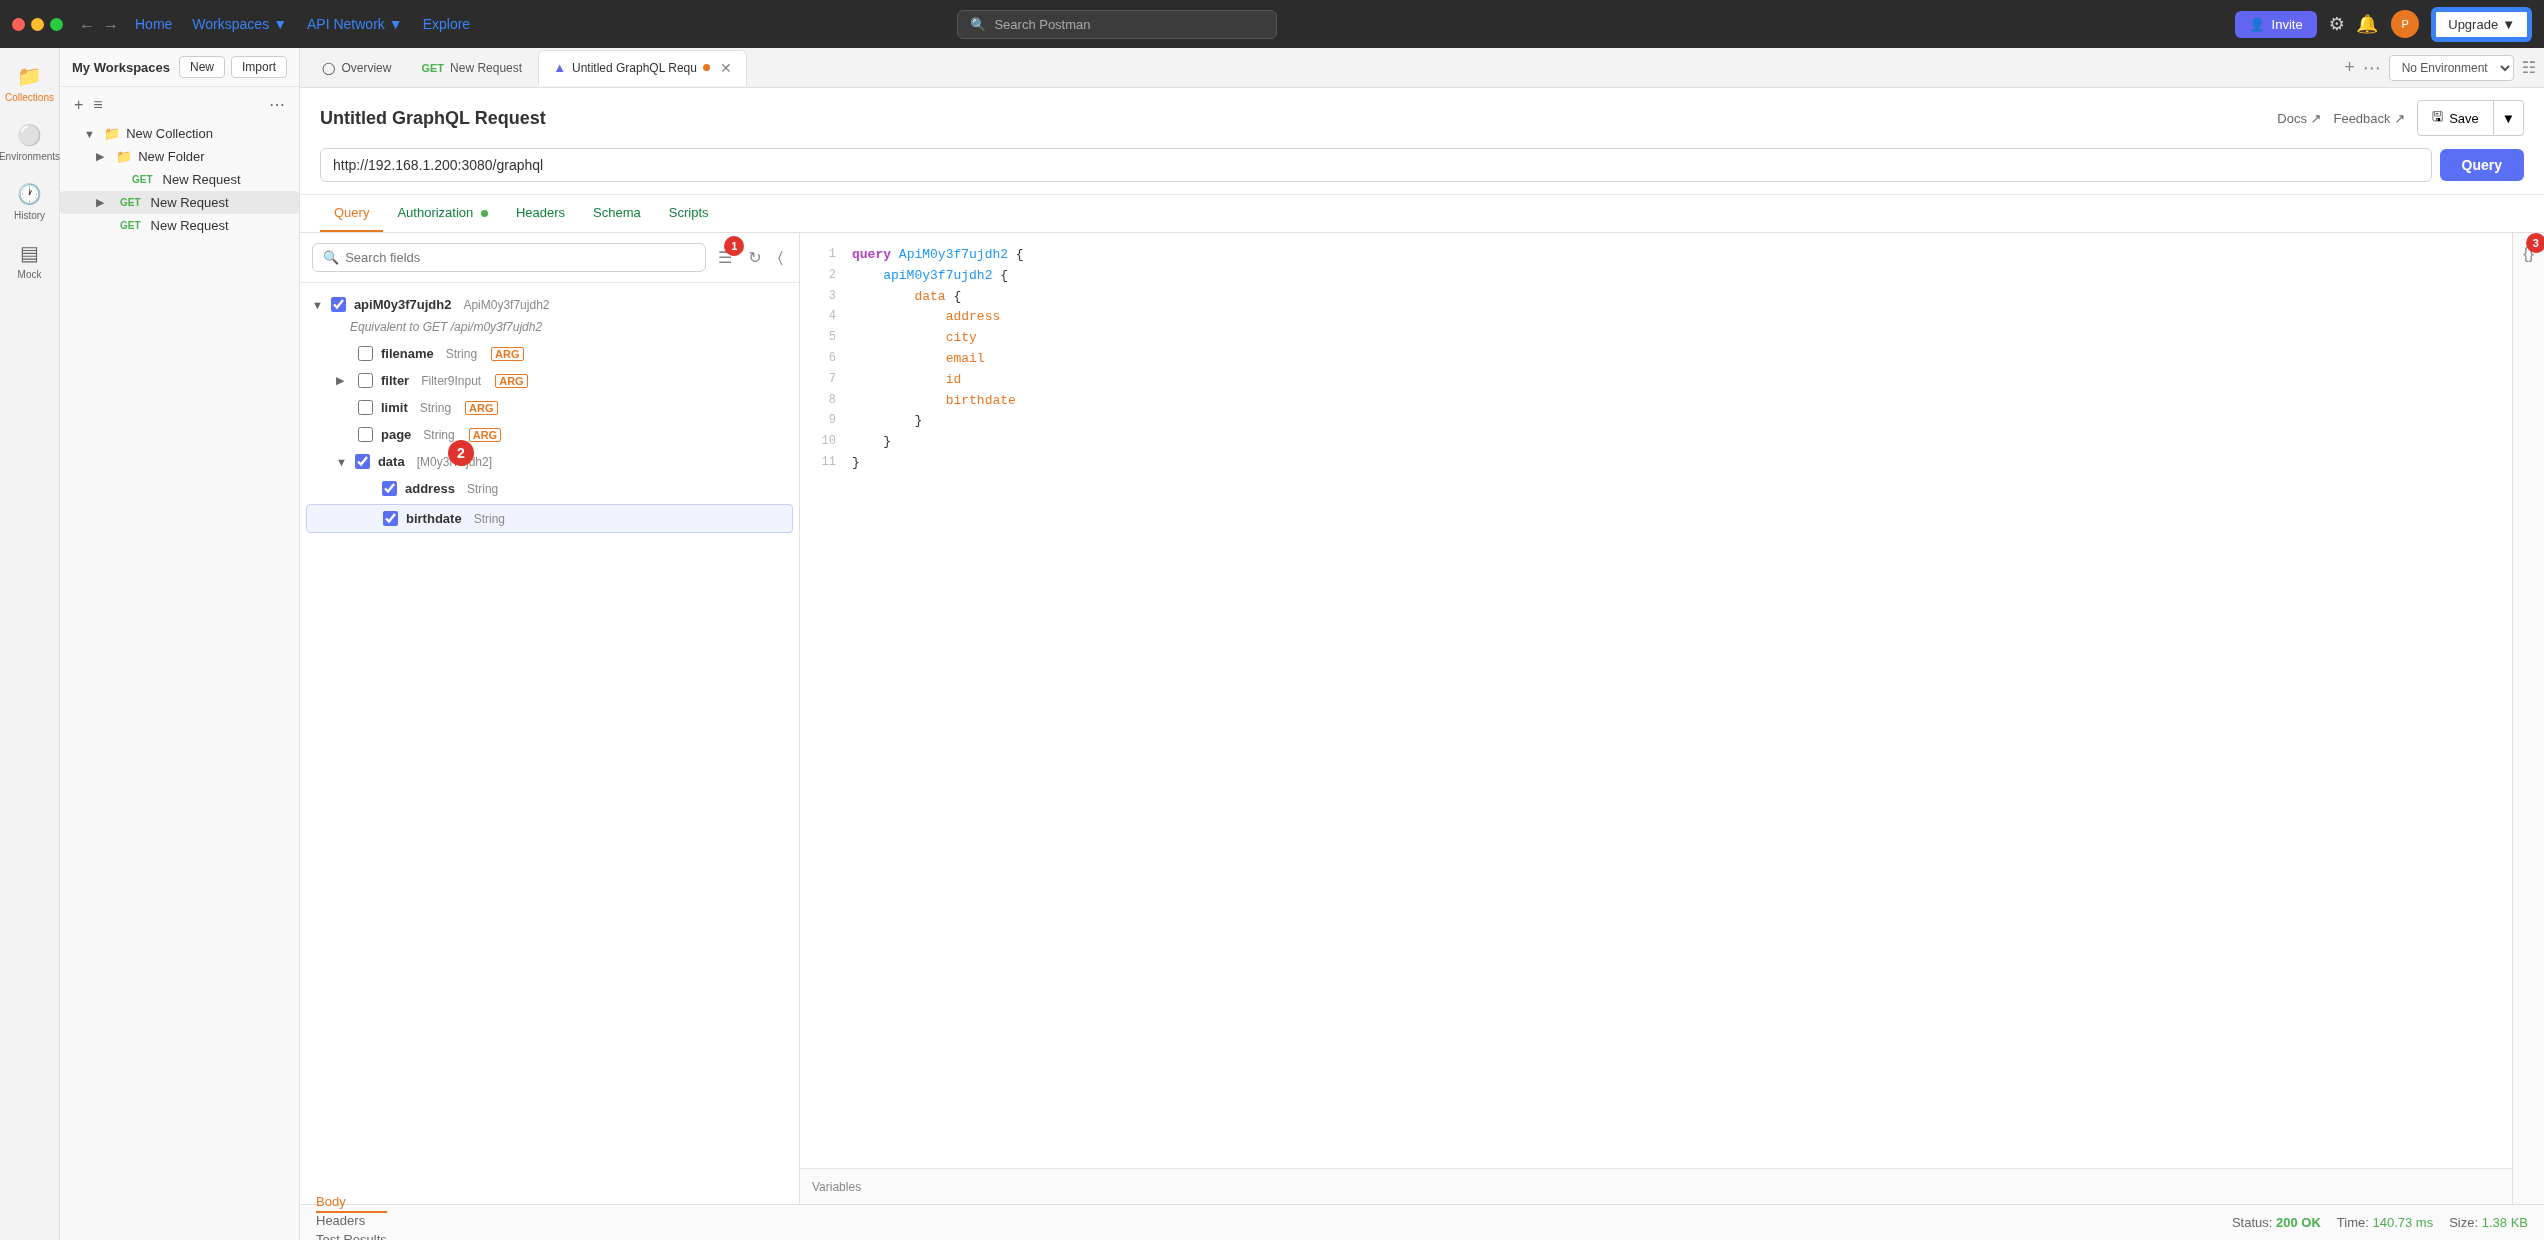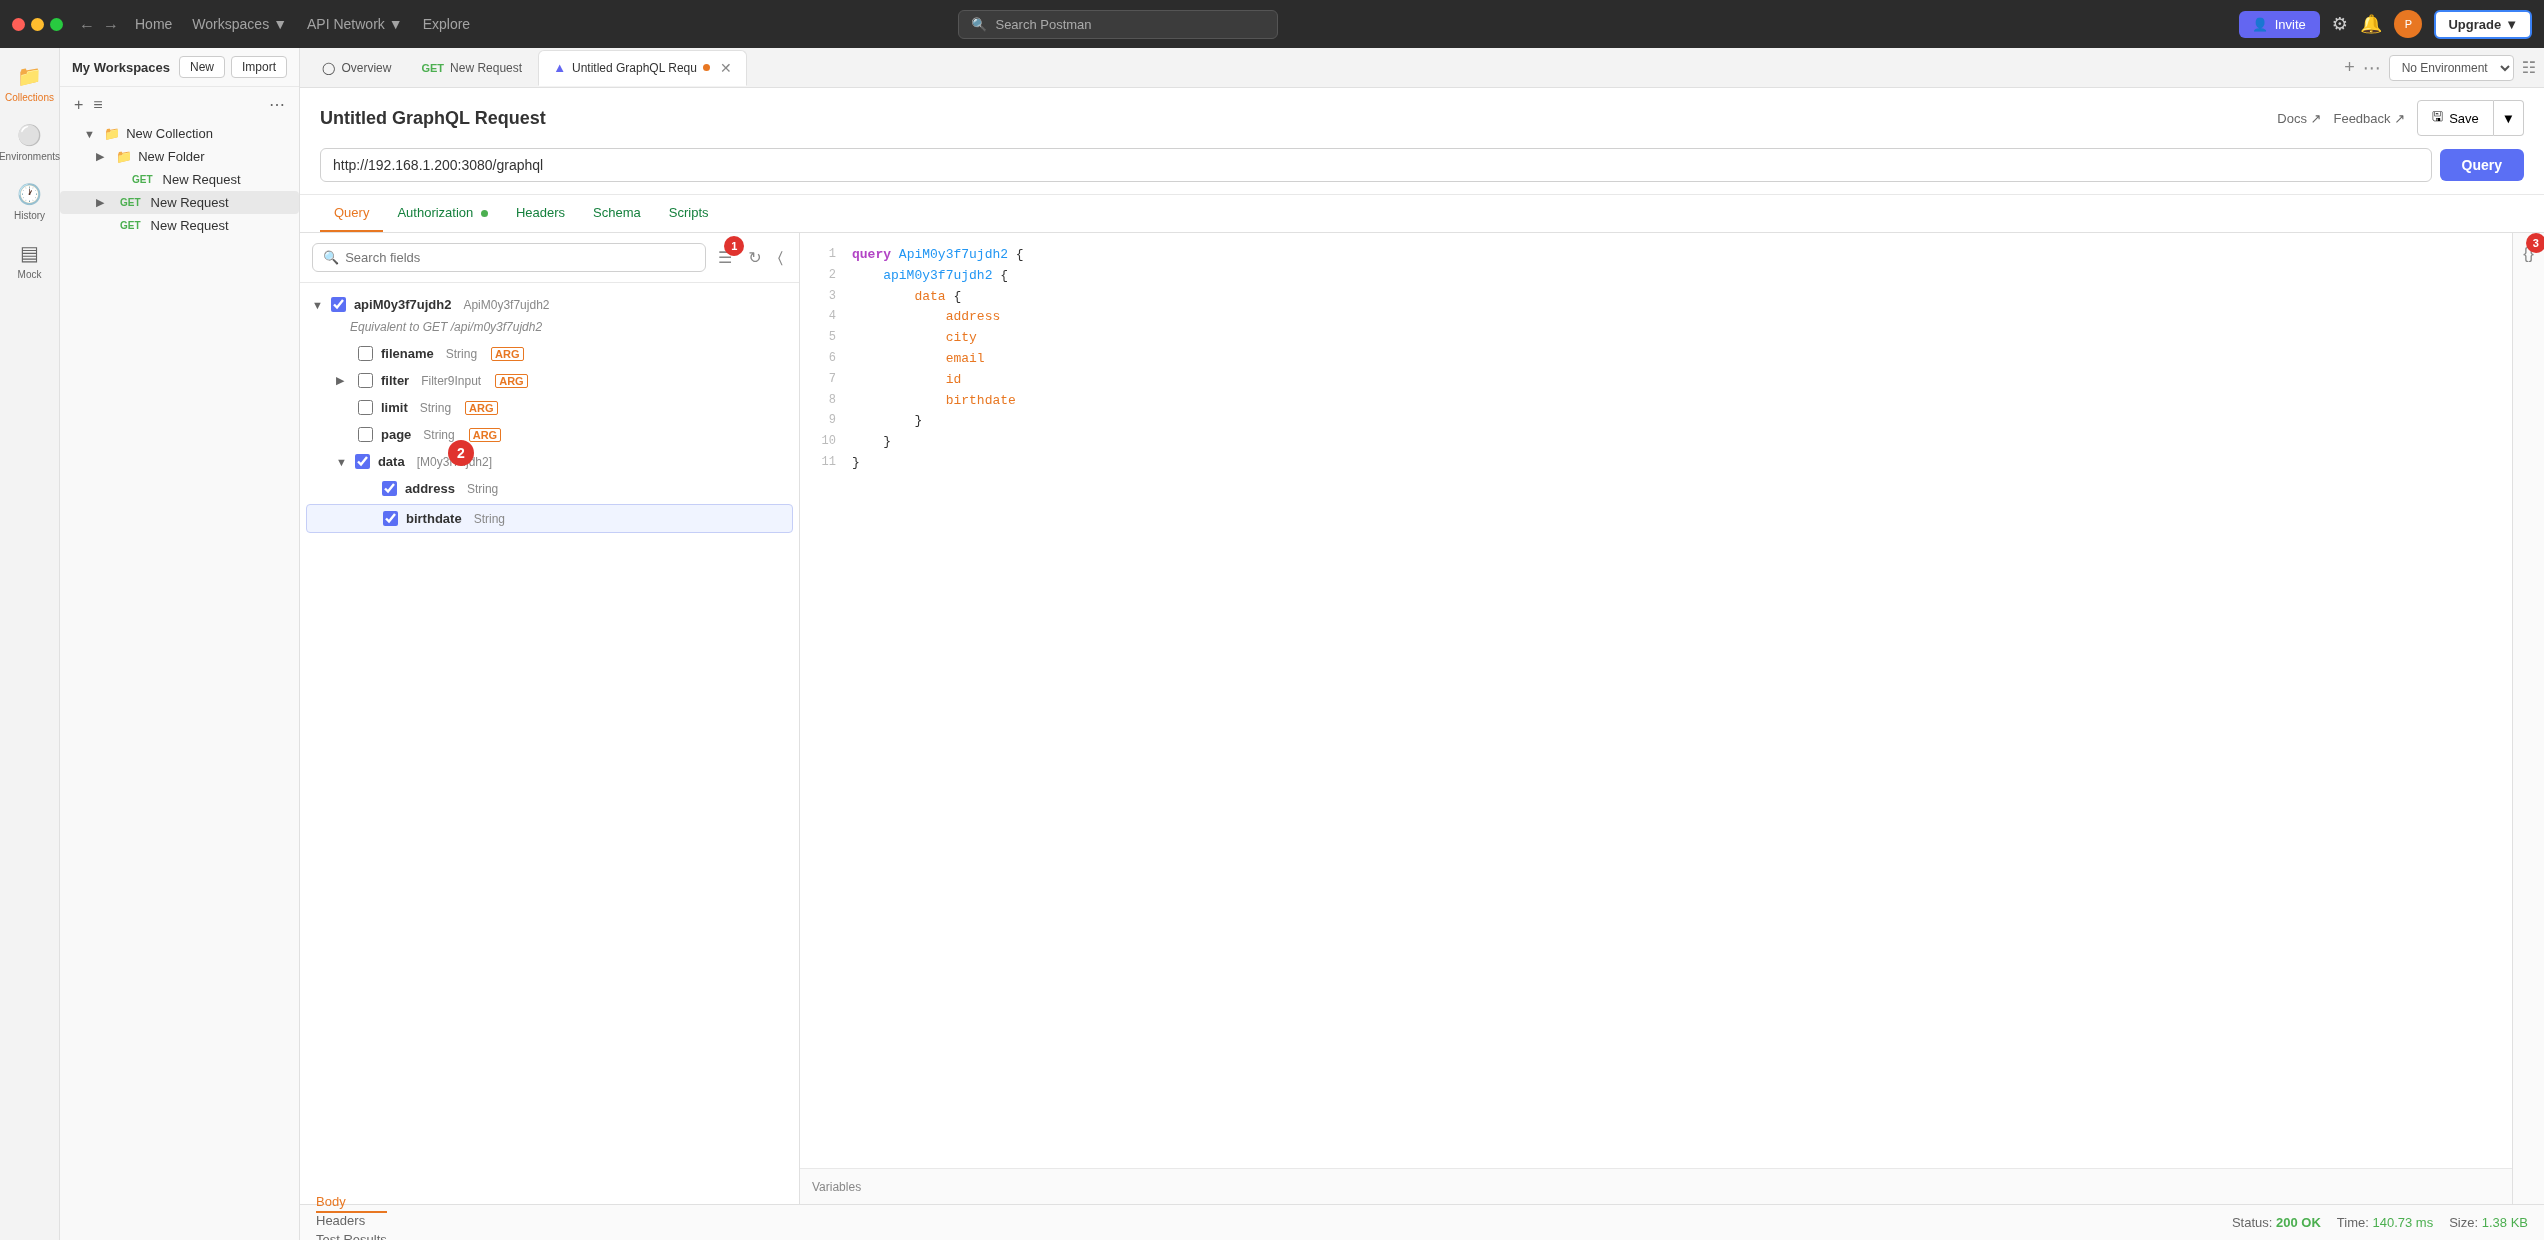--- a/index.html
+++ b/index.html
@@ -8,28 +8,28 @@
     
     .top-bar { display: flex; align-items: center; height: 48px; background: #2c2c2c; padding: 0 12px; gap: 16px; }
     .traffic-lights { display: flex; gap: 6px; align-items: center; }
     .tl { width: 13px; height: 13px; border-radius: 50%; }
     .tl-red { background: #ff5f57; }
     .tl-yellow { background: #ffbd2e; }
     .tl-green { background: #28ca40; }
     .nav-arrows { display: flex; gap: 8px; color: #aaa; font-size: 16px; }
     .nav-arrows span { cursor: pointer; color: #888; }
     .top-nav { display: flex; gap: 20px; align-items: center; }
-    .top-nav-item { color: #a3a3a3; font-size: 14px; cursor: pointer; display: flex; align-items: center; gap: 4px; }
+    .top-nav-item { color: #3b82f6; font-size: 14px; cursor: pointer; display: flex; align-items: center; gap: 4px; }
     .search-bar { flex: 1; max-width: 320px; margin: 0 auto; }
     .search-input-wrap { background: #3c3c3c; border: 1px solid #555; border-radius: 6px; padding: 6px 12px; display: flex; align-items: center; gap: 8px; color: #aaa; font-size: 13px; cursor: text; }
     .top-actions { display: flex; align-items: center; gap: 12px; margin-left: auto; }
     .invite-btn { background: #6366f1; color: #fff; border: none; border-radius: 6px; padding: 6px 14px; font-size: 13px; cursor: pointer; display: flex; align-items: center; gap: 6px; }
     .top-icon { color: #ccc; font-size: 18px; cursor: pointer; }
     .avatar { width: 28px; height: 28px; border-radius: 50%; background: #e87722; display: flex; align-items: center; justify-content: center; color: #fff; font-size: 11px; cursor: pointer; }
-    .upgrade-btn { background: #fff; color: #333; border: 2px solid #3b82f6; border-radius: 6px; padding: 5px 12px; font-size: 13px; cursor: pointer; display: flex; align-items: flex-start; gap: 4px; font-weight: bold; }
+    .upgrade-btn { background: #fff; color: #333; border: 5px solid #3b82f6; border-radius: 6px; padding: 5px 12px; font-size: 13px; cursor: pointer; display: flex; align-items: flex-start; gap: 4px; }
 
     
     .app-body { display: flex; height: calc(100vh - 48px); }
 
     
     .sidebar-icons { width: 60px; background: #f3f3f3; border-right: 1px solid #e0e0e0; display: flex; flex-direction: column; align-items: center; padding-top: 8px; gap: 4px; }
     .sidebar-icon-item { display: flex; flex-direction: column; align-items: center; padding: 8px 4px; cursor: pointer; border-radius: 6px; width: 52px; color: #666; font-size: 10px; gap: 4px; }
     .sidebar-icon-item.active { color: #e87722; }
     .icon-svg { font-size: 20px; }
 

